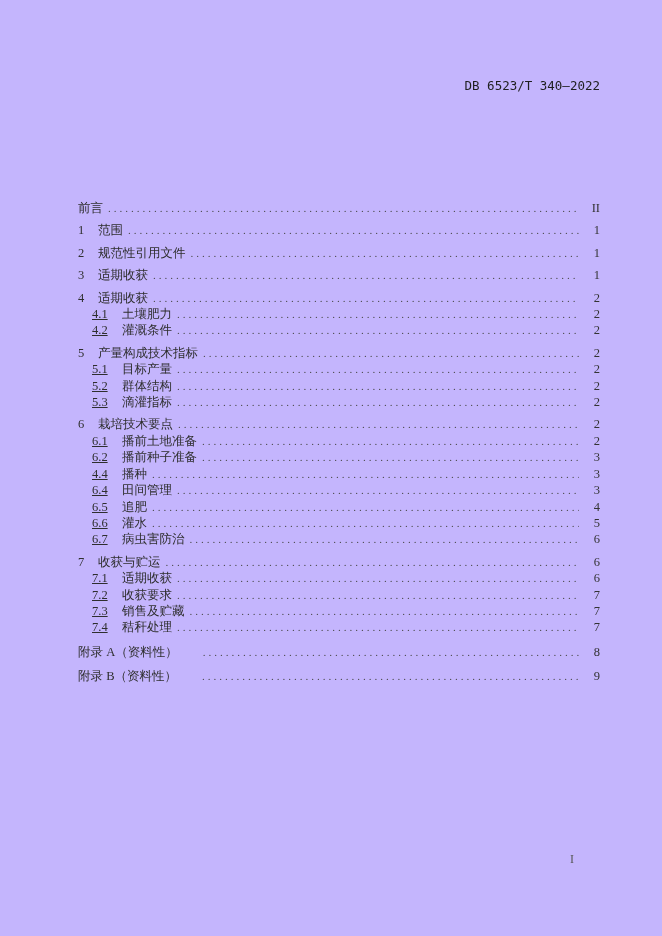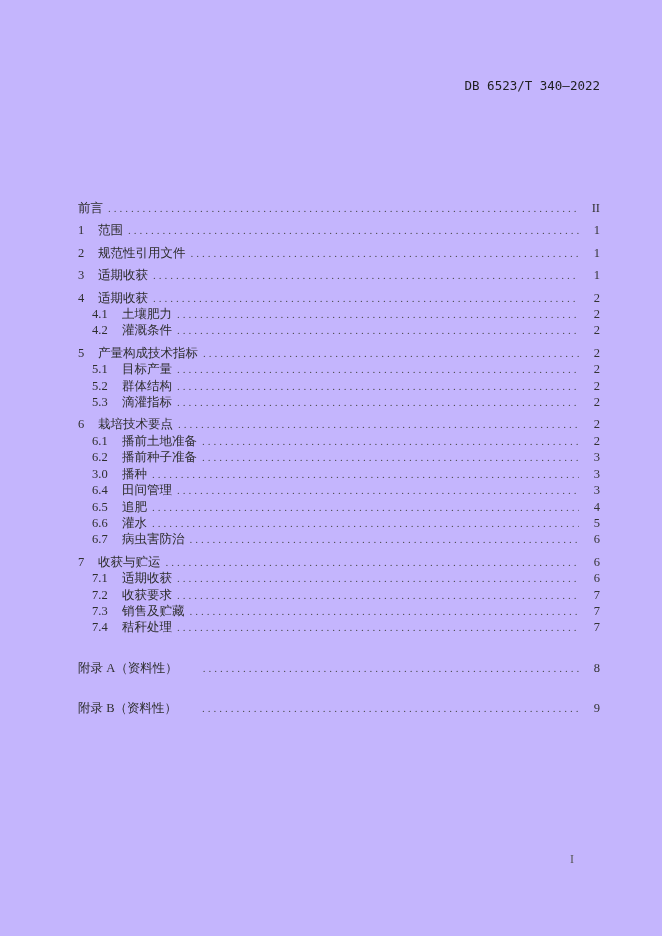--- a/index.html
+++ b/index.html
@@ -42,25 +42,25 @@
   }
   .toc-row {
     display: flex;
     align-items: baseline;
     font-size: 12.5px;
     line-height: 16.4px;
     white-space: nowrap;
   }
   .toc-row.main { margin-top: 6px; }
   .toc-row.first { margin-top: 0; }
-  .toc-row.appendix { margin-top: 24px; }
+  .toc-row.appendix { margin-top: 8px; }
   .toc-row.sub { padding-left: 14px; }
   .toc-num { flex: 0 0 auto; }
   .toc-row.main .toc-num { width: 20px; }
-  .toc-row.sub .toc-num { width: 30px; }
+  .toc-row.sub .toc-num { width: 30px; text-decoration: underline; }
   .toc-row.appendix .toc-num { width: auto; margin-right: 20px; }
   .toc-label { flex: 0 0 auto; }
   .toc-dots {
     flex: 1 1 auto;
     overflow: hidden;
     white-space: nowrap;
     margin: 0 3px 0 5px;
     color: #4a4a4a;
     font-size: 11px;
     letter-spacing: 3px;
@@ -164,21 +164,21 @@
         <span class="toc-dots" aria-hidden="true">............................................................................................................................................................................................................................................................................................................</span>
         <span class="toc-page">2</span>
       </div>
       <div class="toc-row sub">
         <span class="toc-num">6.2</span>
         <span class="toc-label">播前种子准备</span>
         <span class="toc-dots" aria-hidden="true">............................................................................................................................................................................................................................................................................................................</span>
         <span class="toc-page">3</span>
       </div>
       <div class="toc-row sub">
-        <span class="toc-num">3.0</span>
+        <span class="toc-num">4.4</span>
         <span class="toc-label">播种</span>
         <span class="toc-dots" aria-hidden="true">............................................................................................................................................................................................................................................................................................................</span>
         <span class="toc-page">3</span>
       </div>
       <div class="toc-row sub">
         <span class="toc-num">6.4</span>
         <span class="toc-label">田间管理</span>
         <span class="toc-dots" aria-hidden="true">............................................................................................................................................................................................................................................................................................................</span>
         <span class="toc-page">3</span>
       </div>

